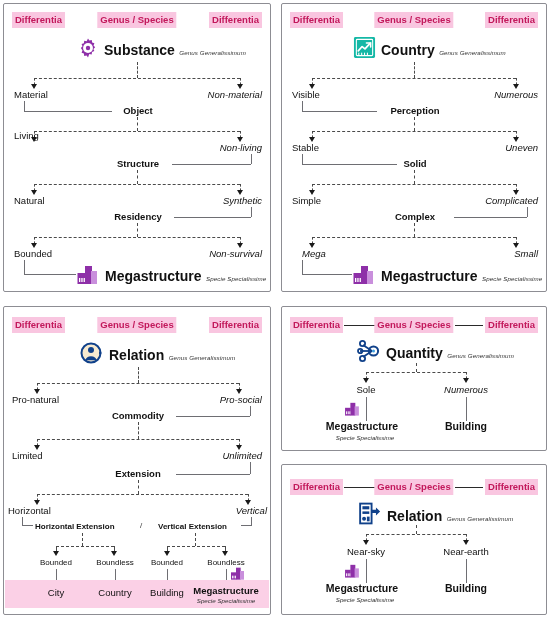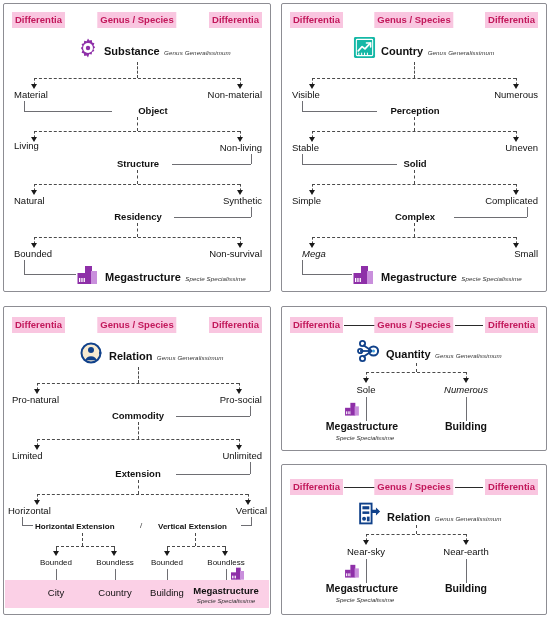--- a/index.html
+++ b/index.html
@@ -32,35 +32,35 @@
   }
   .tag.left  { left: 8px; }
   .tag.mid   { left: 50%; transform: translateX(-50%); }
   .tag.right { right: 8px; }
   .hdr-rule { position: absolute; top: 8px; height: 1px; background: #2a2a2a; }
 
   
   .root { position: absolute; display: flex; align-items: center; }
   .root .ico { flex: 0 0 auto; display: block; }
   .root .rtext { margin-left: 5px; }
-  .root .rname { font-size: 11px; font-weight: bold; color: #111; line-height: 12px; white-space: nowrap; }
+  .root .rname { font-size: 14px; font-weight: bold; color: #111; line-height: 12px; white-space: nowrap; }
   .root .rsub  { font-size: 6.2px; font-style: italic; color: #333; line-height: 8px; white-space: nowrap; letter-spacing: .1px; }
 
   
   .node {
     position: absolute;
     font-size: 9.5px;
     color: #111;
     white-space: nowrap;
     line-height: 11px;
   }
   .node.sm { font-size: 8px; }
   .node.bold { font-weight: bold; }
   .node.c { transform: translateX(-50%); }
-  .node.r { transform: translateX(-100%); }
+  .node.r { transform: translateX(-100%); font-style: italic; }
 
   
   .dash-h { position: absolute; height: 0; border-top: 1px dashed #4a4a4a; }
   .dash-v { position: absolute; width: 0; border-left: 1px dashed #4a4a4a; }
   .line-h { position: absolute; height: 0; border-top: 1px solid #6e6e73; }
   .line-v { position: absolute; width: 0; border-left: 1px solid #6e6e73; }
   .arrow {
     position: absolute;
     width: 0; height: 0;
     border-left: 3px solid transparent;
@@ -113,28 +113,28 @@
     <div class="dash-h" style="left:30px;  top:74px; width:206px;"></div>
     <div class="dash-v" style="left:30px;  top:74px; height:7px;"></div>
     <div class="dash-v" style="left:236px; top:74px; height:7px;"></div>
     <div class="arrow" style="left:27px;  top:80px;"></div>
     <div class="arrow" style="left:233px; top:80px;"></div>
     <div class="node" style="left:10px; top:85px;">Material</div>
     <div class="node r" style="left:258px; top:85px;">Non-material</div>
 
     <div class="line-v" style="left:20px; top:97px; height:10px;"></div>
     <div class="line-h" style="left:20px; top:107px; width:88px;"></div>
-    <div class="node c bold" style="left:134px; top:101px;margin-left:15px;">Object</div>
+    <div class="node c bold" style="left:134px; top:101px;">Object</div>
     <div class="dash-v" style="left:133px; top:113px; height:14px;"></div>
     <div class="dash-h" style="left:30px; top:127px; width:206px;"></div>
     <div class="dash-v" style="left:30px; top:127px; height:7px;"></div>
     <div class="dash-v" style="left:236px; top:127px; height:7px;"></div>
     <div class="arrow" style="left:27px;  top:133px;"></div>
     <div class="arrow" style="left:233px; top:133px;"></div>
-    <div class="node" style="left:10px; top:136px;">Living</div>
+    <div class="node" style="left:10px; top:126px;">Living</div>
     <div class="node r" style="left:258px; top:138px;">Non-living</div>
 
     <div class="line-v" style="left:247px; top:150px; height:10px;"></div>
     <div class="line-h" style="left:168px; top:160px; width:79px;"></div>
     <div class="node c bold" style="left:134px; top:154px;">Structure</div>
     <div class="dash-v" style="left:133px; top:166px; height:14px;"></div>
     <div class="dash-h" style="left:30px; top:180px; width:206px;"></div>
     <div class="dash-v" style="left:30px; top:180px; height:7px;"></div>
     <div class="dash-v" style="left:236px; top:180px; height:7px;"></div>
     <div class="arrow" style="left:27px;  top:186px;"></div>

